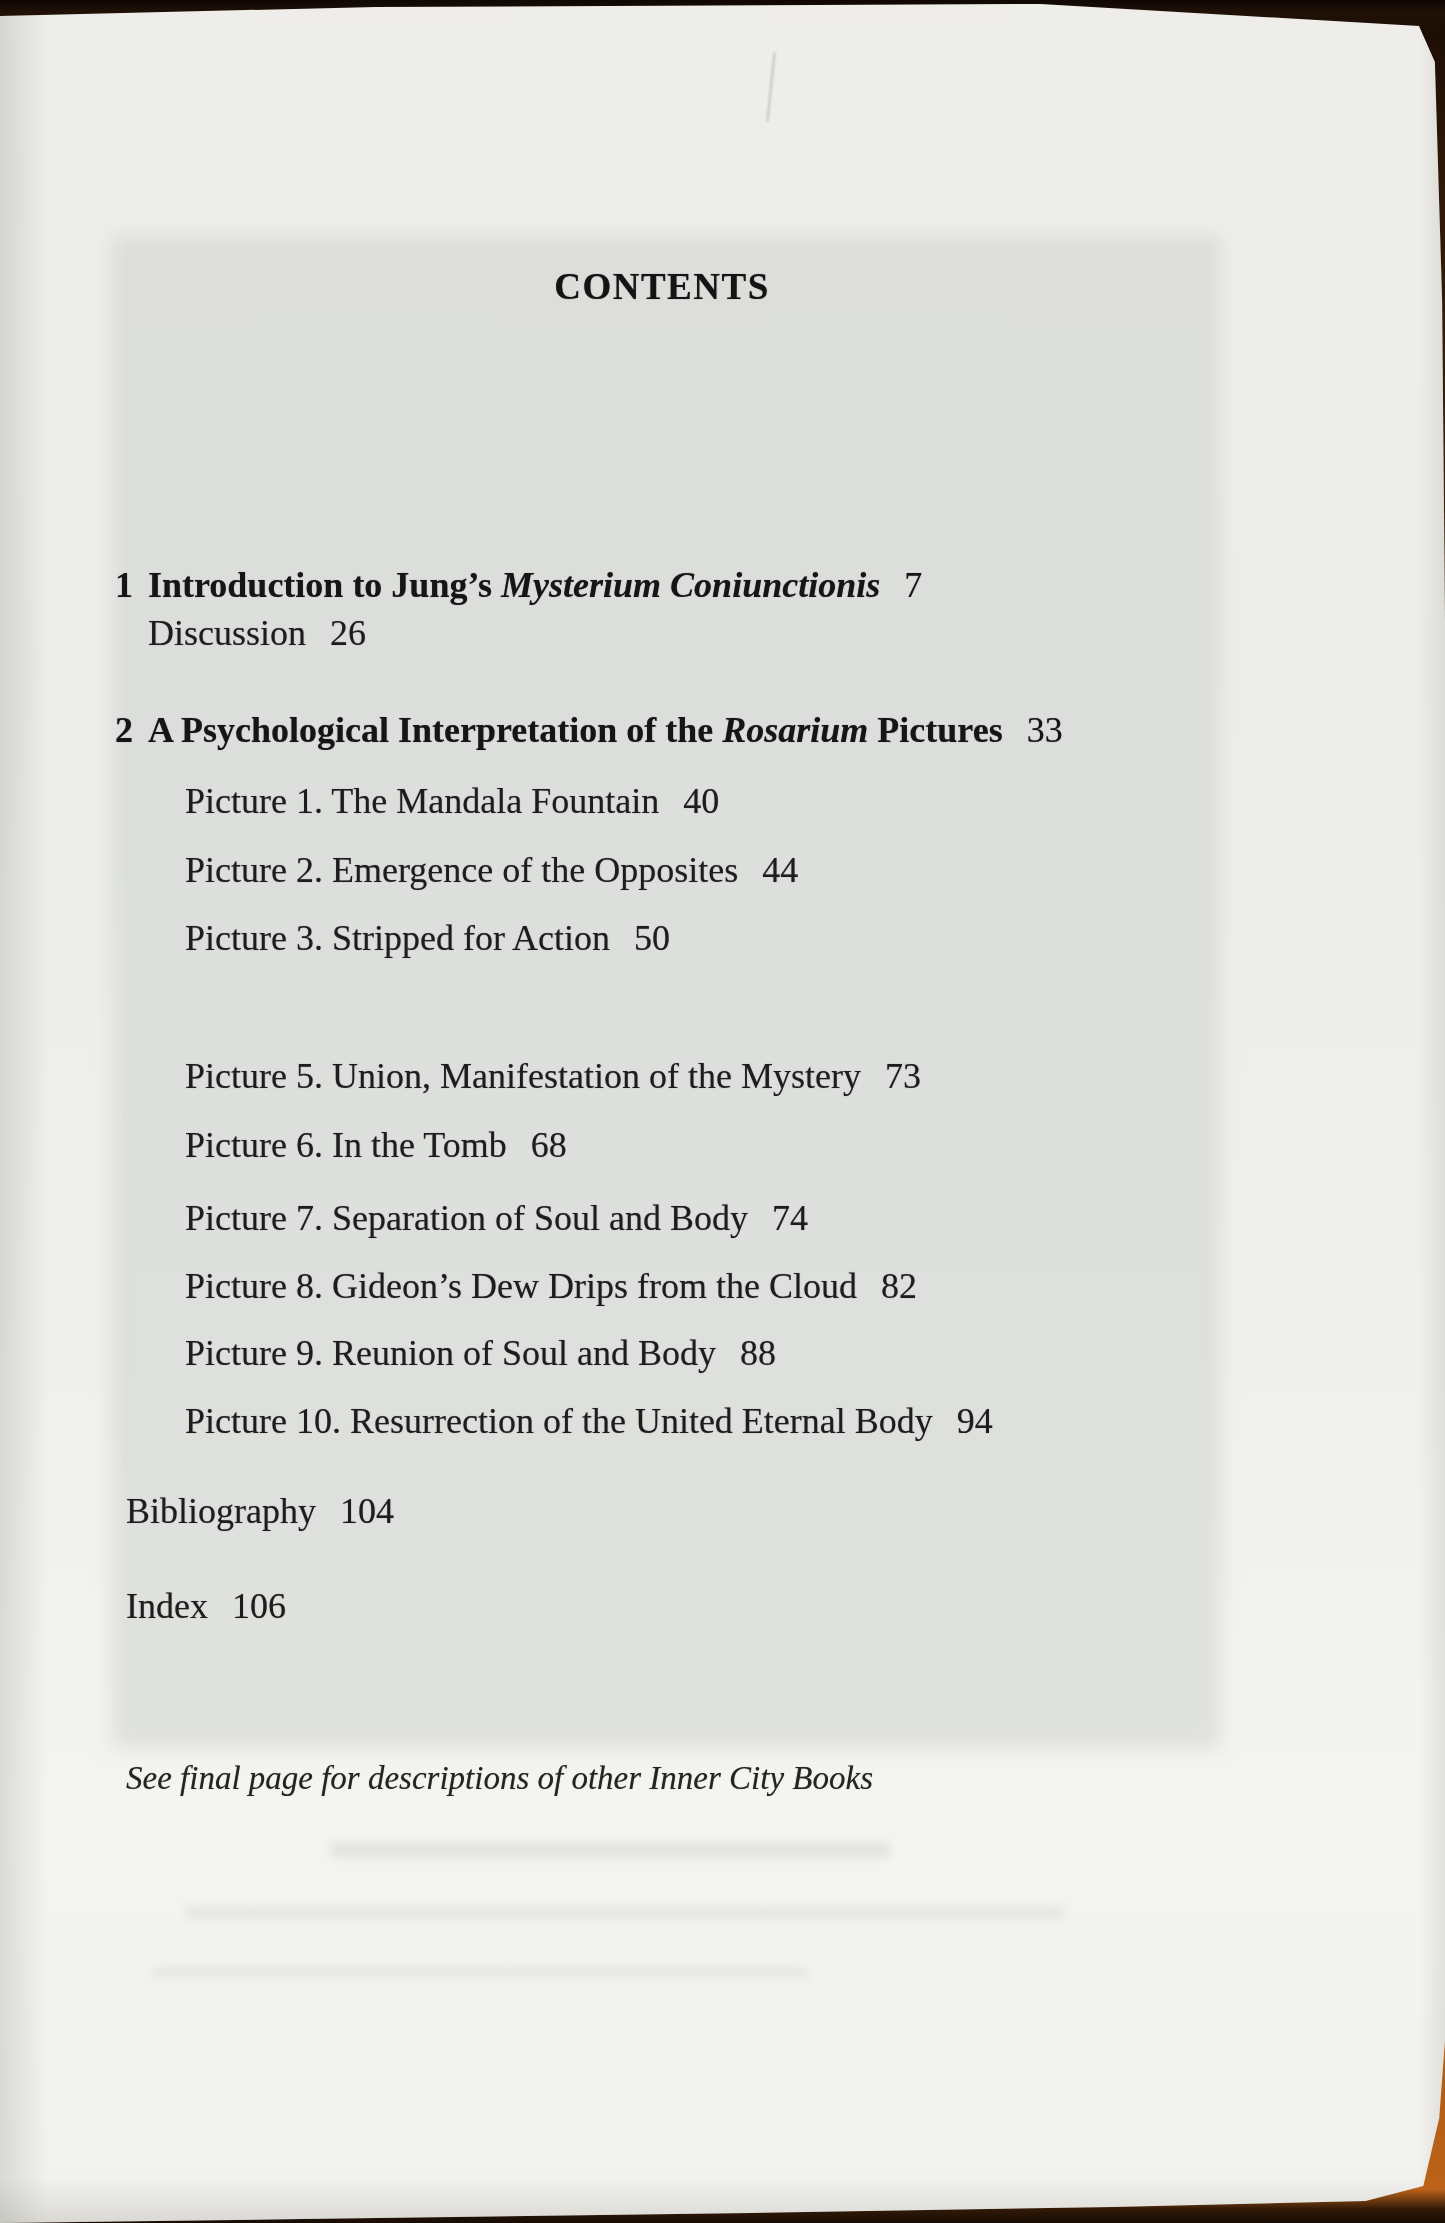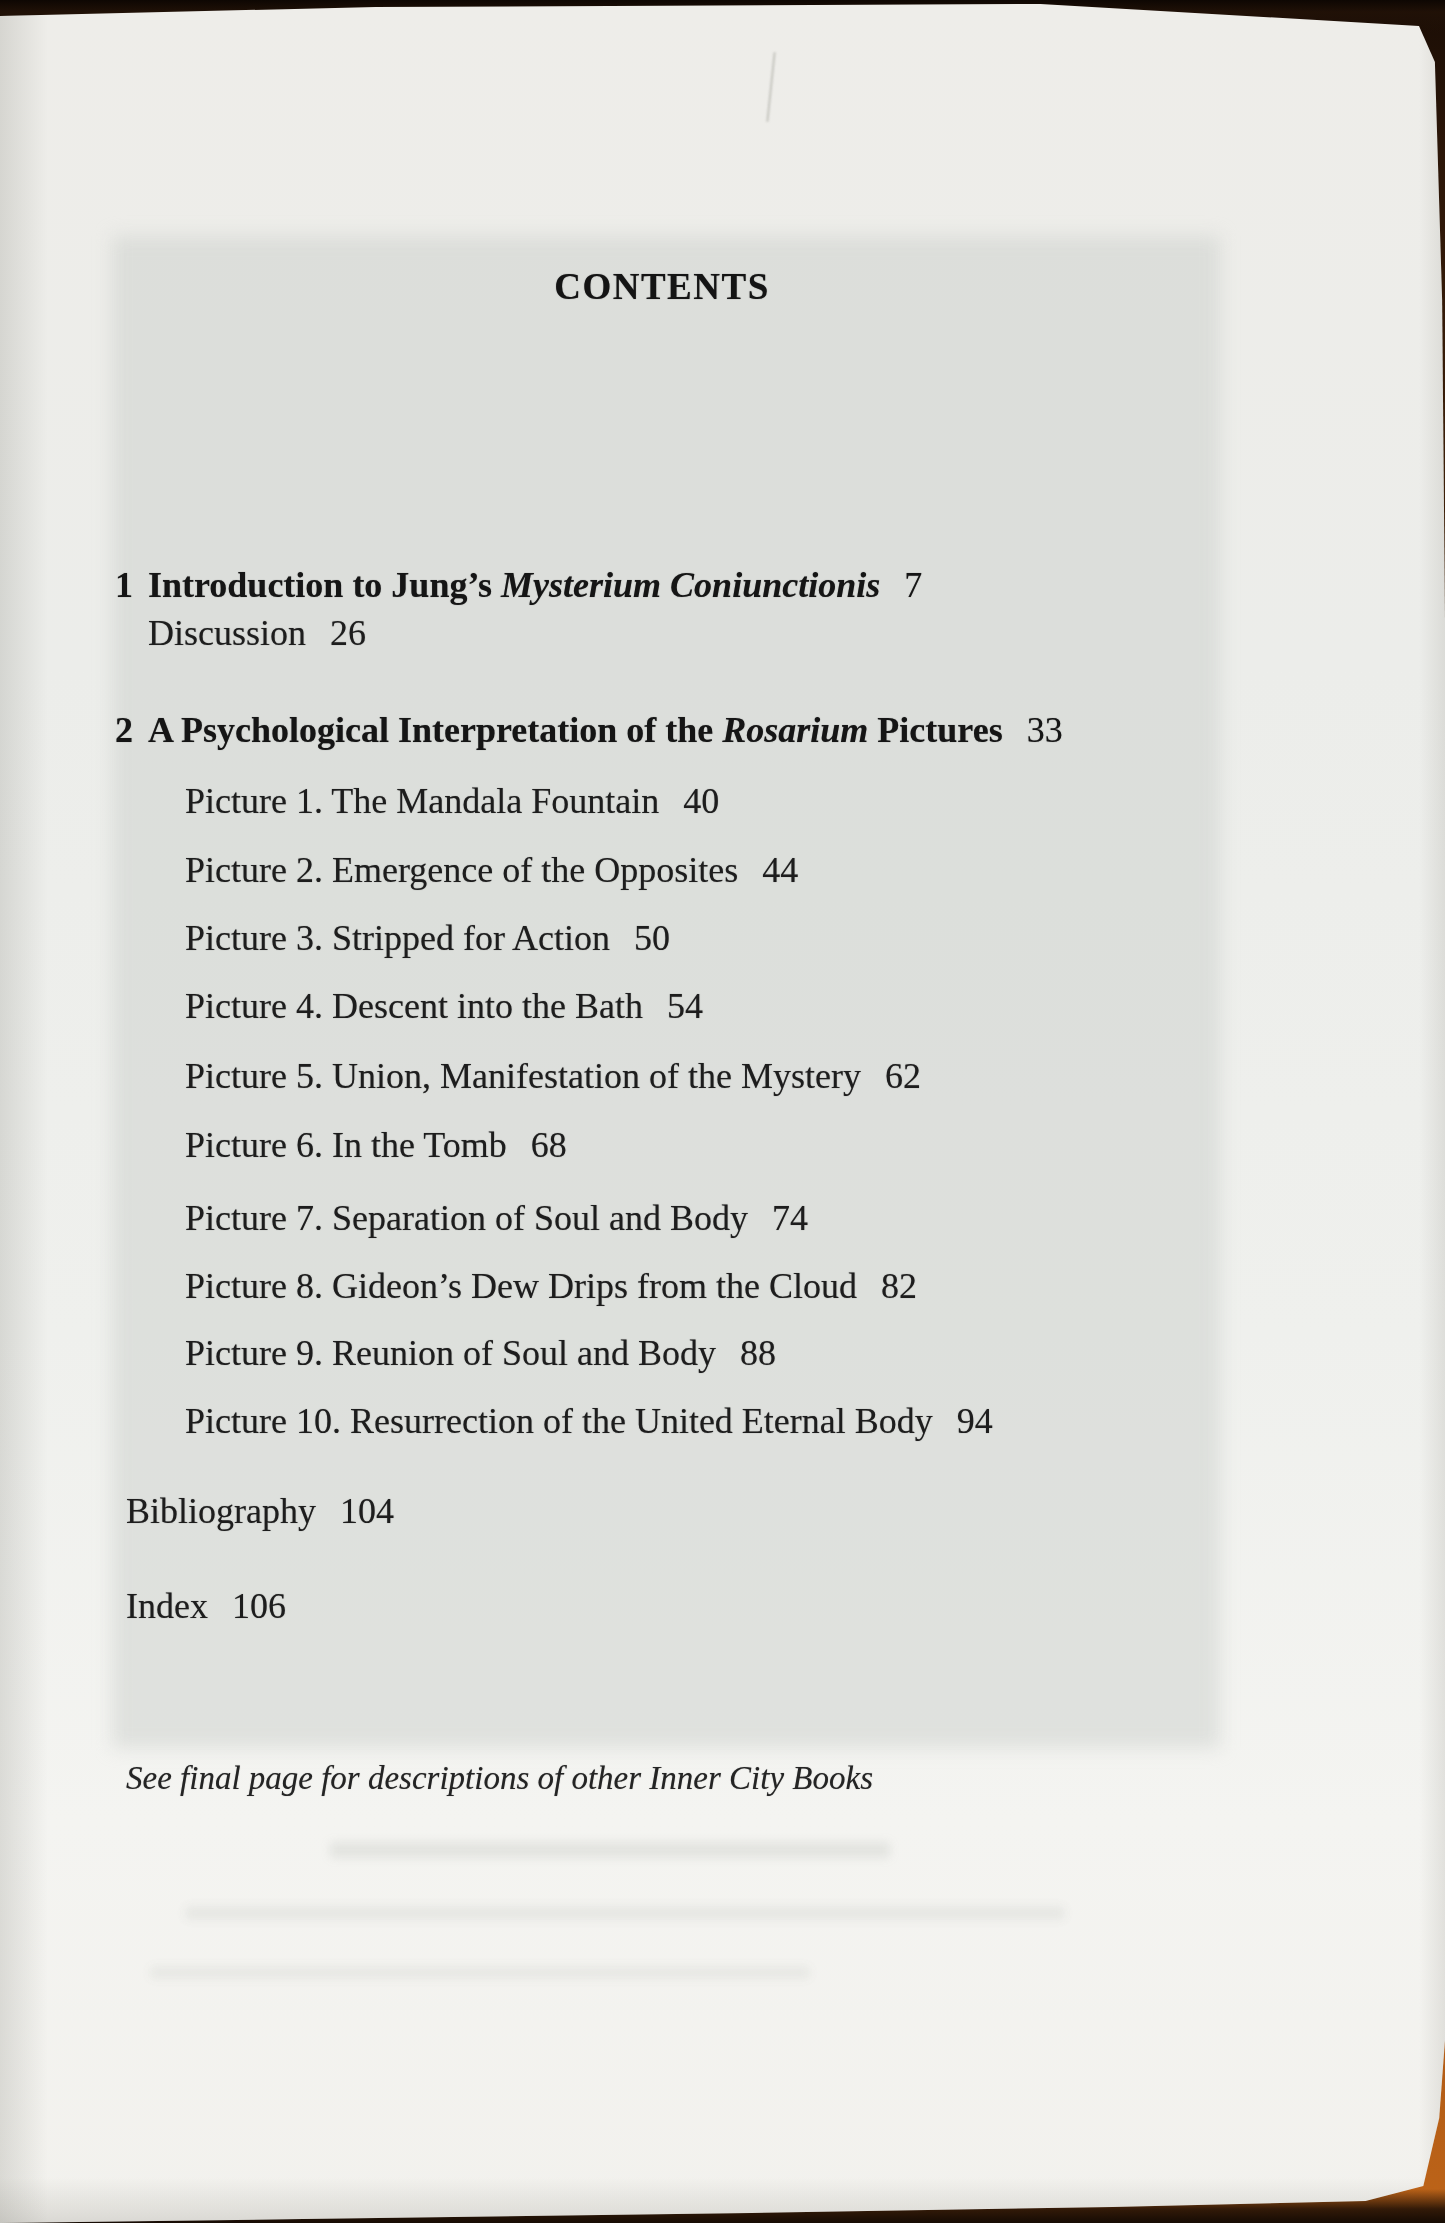--- a/index.html
+++ b/index.html
@@ -81,25 +81,22 @@
 
     <div class="line" style="top:781px">
       <span>Picture 1. The Mandala Fountain</span><span class="pg">40</span>
     </div>
     <div class="line" style="top:850px">
       <span>Picture 2. Emergence of the Opposites</span><span class="pg">44</span>
     </div>
     <div class="line" style="top:918px">
       <span>Picture 3. Stripped for Action</span><span class="pg">50</span>
     </div>
-    <div class="line" style="top:986px">
-      <span>Picture 4. Descent into the Bath</span><span class="pg">54</span>
-    </div>
     <div class="line" style="top:1056px">
-      <span>Picture 5. Union, Manifestation of the Mystery</span><span class="pg">62</span>
+      <span>Picture 5. Union, Manifestation of the Mystery</span><span class="pg">73</span>
     </div>
     <div class="line" style="top:1125px">
       <span>Picture 6. In the Tomb</span><span class="pg">68</span>
     </div>
     <div class="line" style="top:1198px">
       <span>Picture 7. Separation of Soul and Body</span><span class="pg">74</span>
     </div>
     <div class="line" style="top:1266px">
       <span>Picture 8. Gideon’s Dew Drips from the Cloud</span><span class="pg">82</span>
     </div>

